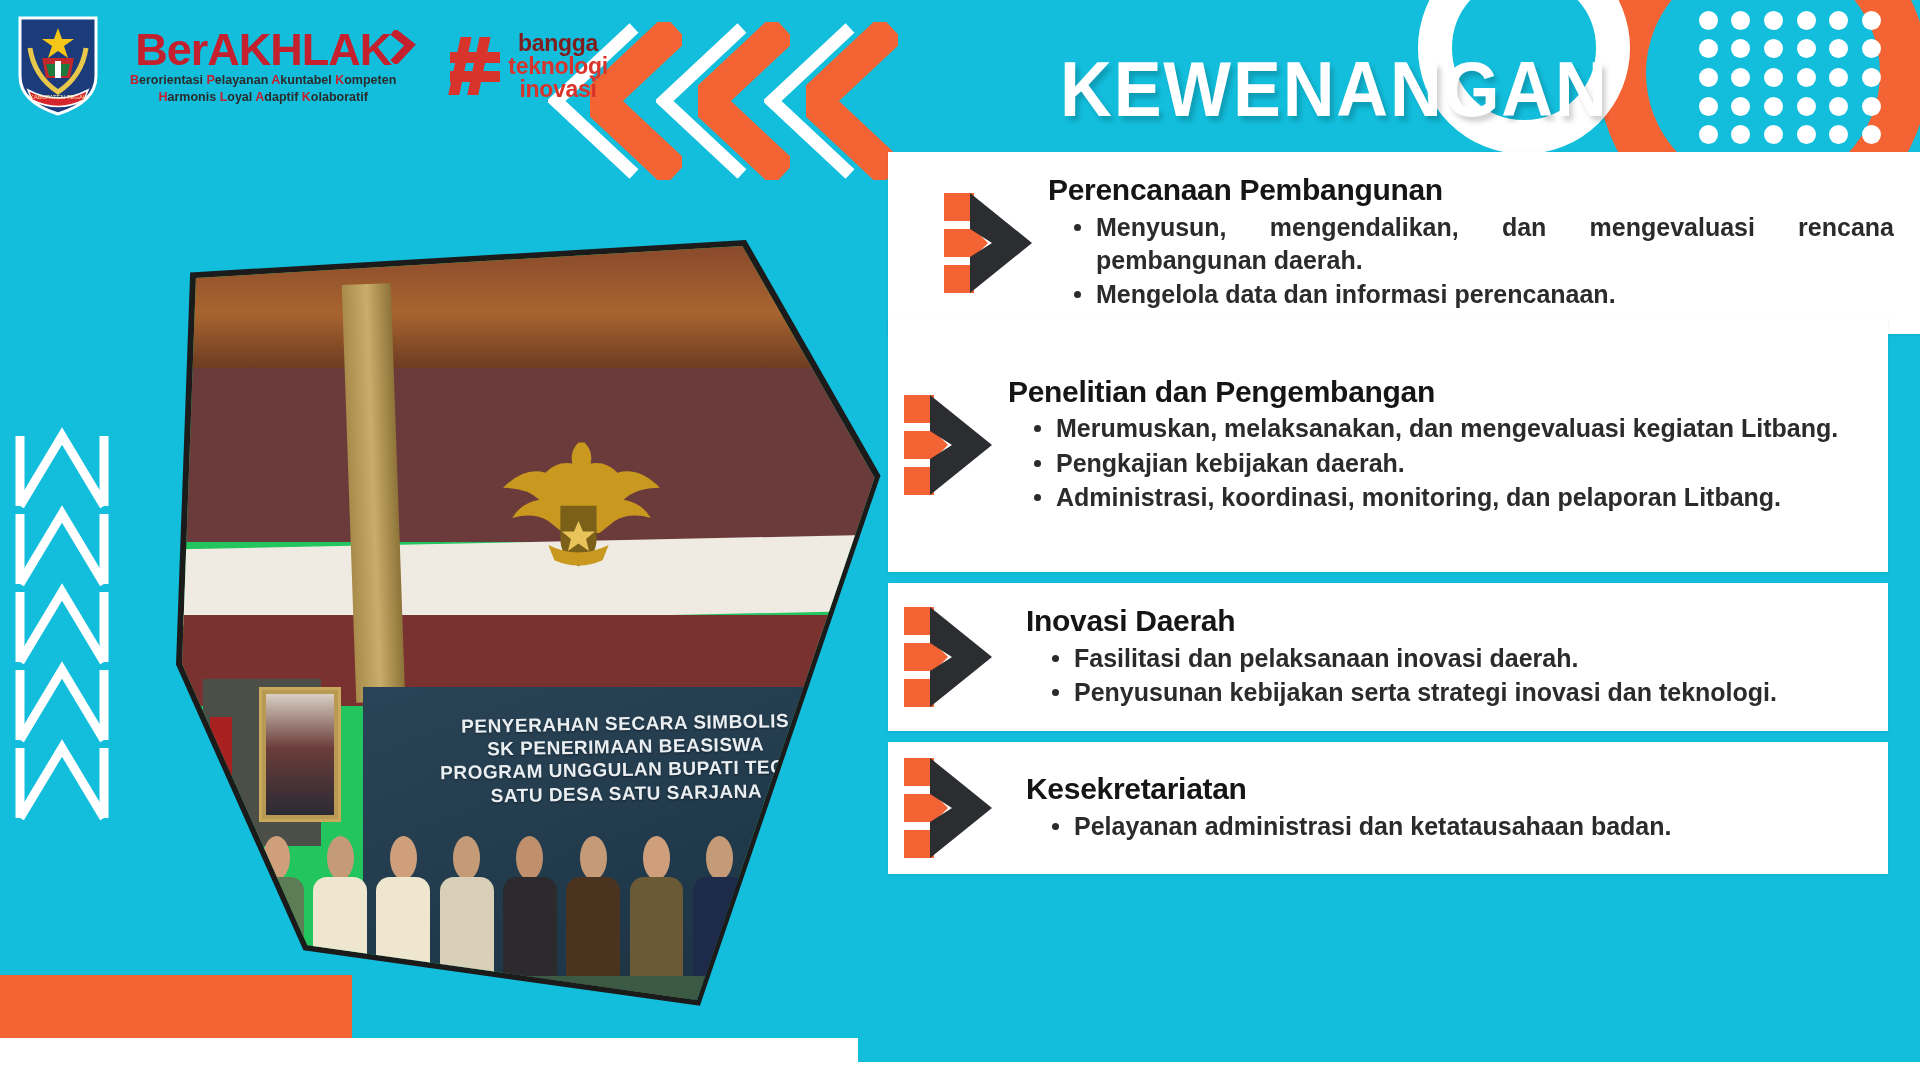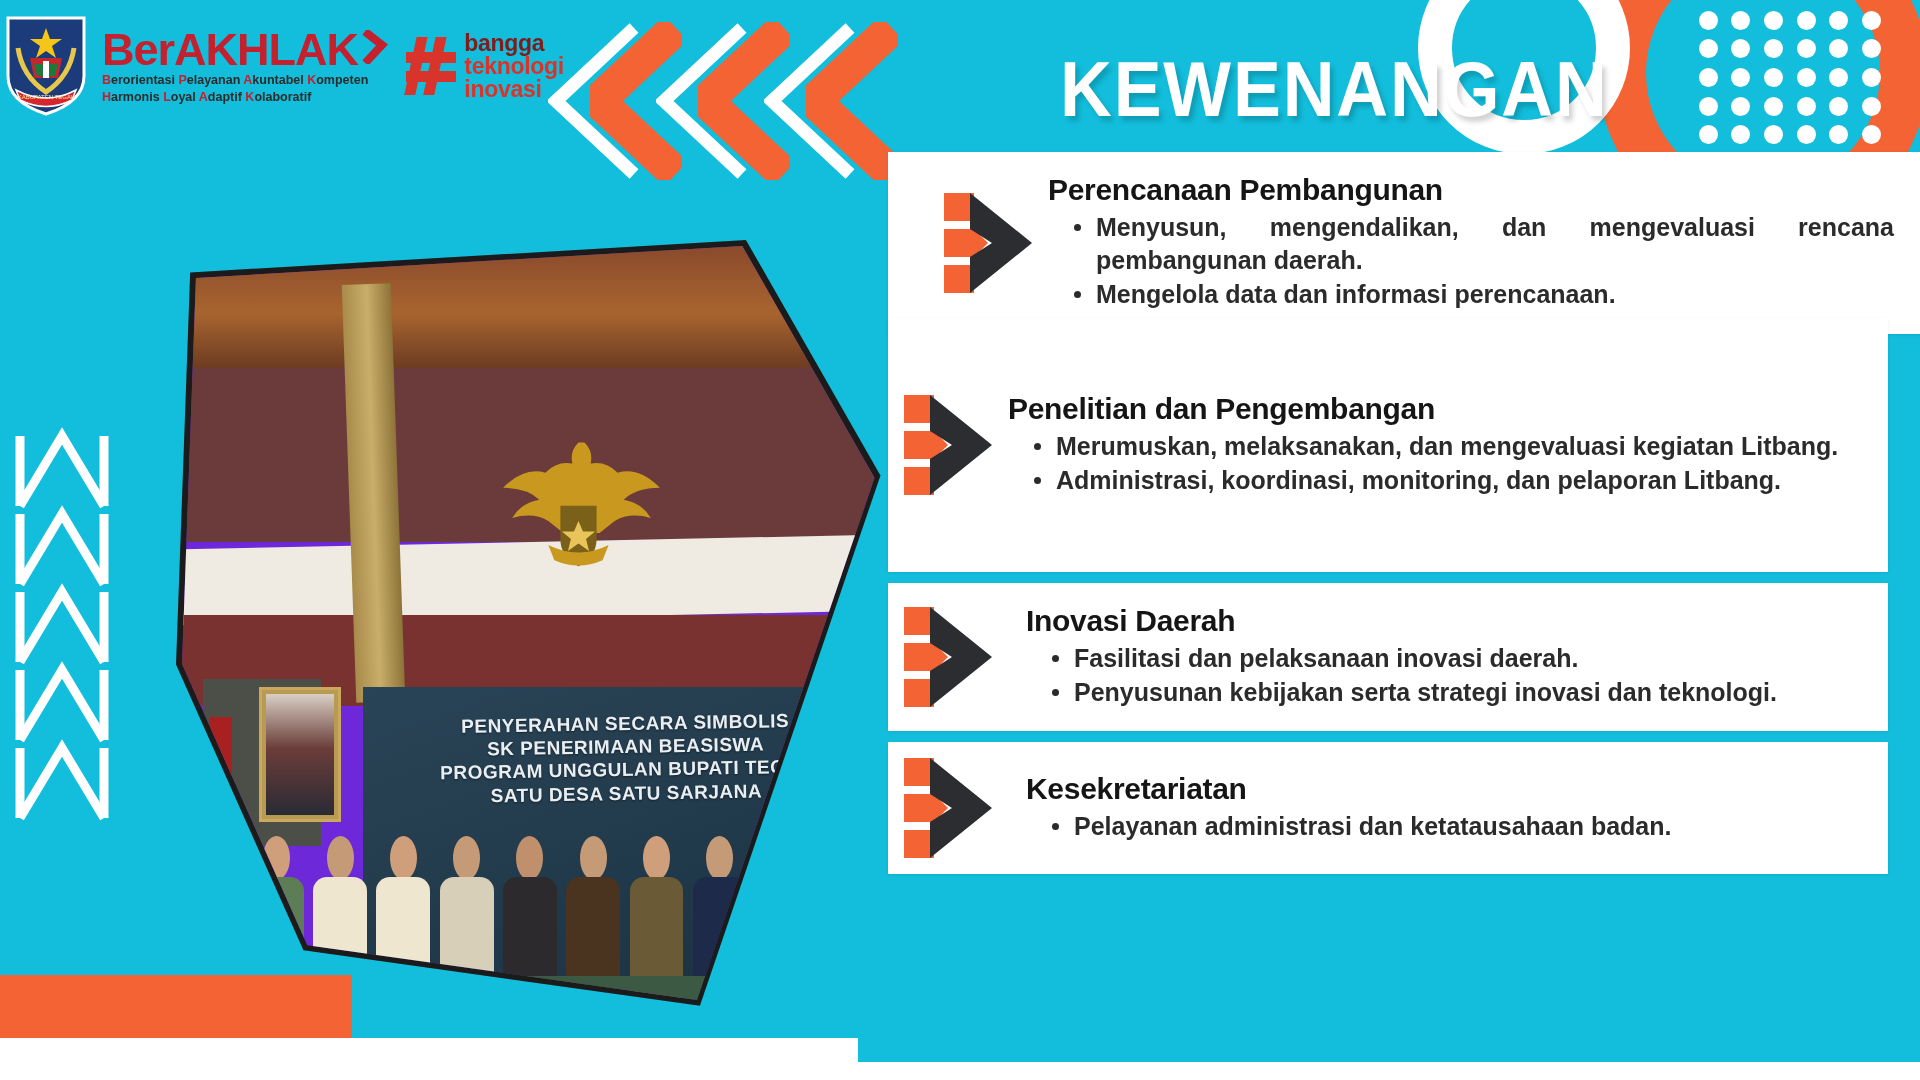--- a/index.html
+++ b/index.html
@@ -42,21 +42,21 @@
   .title{
     position:absolute;left:1060px;top:44px;
     font-size:78px;font-weight:bold;color:#fff;letter-spacing:2px;
     font-family:"Liberation Sans", sans-serif;
     text-shadow:4px 5px 5px rgba(0,0,0,0.18);
     transform:scaleX(0.92);transform-origin:left top;
     white-space:nowrap;
   }
 
   
-  .logo-area{position:absolute;left:4px;top:12px;height:108px;display:flex;align-items:center;gap:10px;}
+  .logo-area{position:absolute;left:16px;top:12px;height:108px;display:flex;align-items:center;gap:26px;text-align:center;}
   .crest{width:84px;height:104px;position:relative;}
   .berakhlak{position:relative;margin-left:4px;}
   .berakhlak .big{
     font-size:45px;font-weight:bold;color:#C4202E;line-height:0.96;letter-spacing:-1px;
     white-space:nowrap;
   }
   .berakhlak .sub{font-size:12.5px;font-weight:bold;color:#2B2B2B;line-height:1.18;margin-top:2px;white-space:nowrap;}
   .berakhlak .sub .r{color:#C4202E;}
   .arrow-mark{position:absolute;right:-22px;top:2px;width:28px;height:34px;}
   .bangga{margin-left:26px;display:flex;align-items:center;gap:6px;}
@@ -67,21 +67,21 @@
   .bt2{color:#D8342C;}
   .bt3{color:#D8342C;}
 
   
   .photo-frame{
     position:absolute;left:176px;top:240px;width:708px;height:772px;
     clip-path: polygon(2.0% 4.2%, 80.5% 0%, 99.5% 30.5%, 74.0% 99.2%, 18.0% 92.0%, 0% 55.0%);
     background:#1b1b1b;
     overflow:hidden;
   }
-  .photo-inner{position:absolute;inset:6px;clip-path: polygon(2.0% 4.2%, 80.5% 0%, 99.5% 30.5%, 74.0% 99.2%, 18.0% 92.0%, 0% 55.0%);overflow:hidden;background:#6d28d9;}
+  .photo-inner{position:absolute;inset:6px;clip-path: polygon(2.0% 4.2%, 80.5% 0%, 99.5% 30.5%, 74.0% 99.2%, 18.0% 92.0%, 0% 55.0%);overflow:hidden;background:#22c55e;}
   .ph{position:absolute;left:0;top:0;width:100%;height:100%;}
   .ph-ceil{position:absolute;left:0;top:0;width:100%;height:16%;background:linear-gradient(180deg,#8a4a2c,#a8642f 55%,#6d3c22);}
   .ph-wall{position:absolute;left:0;top:16%;width:100%;height:23%;background:#6b3b3b;}
   .ph-whitewall{position:absolute;left:0;top:39%;width:100%;height:10%;background:#efeae2;transform:rotate(-1.2deg);}
   .ph-redwall{position:absolute;left:0;top:48.5%;width:100%;height:12%;background:#7a3230;}
   .ph-col{position:absolute;left:24%;top:5%;width:7%;height:55%;background:linear-gradient(90deg,#a88b4a,#c9ad6a 50%,#8d7338);transform:rotate(-2deg);}
   .ph-banner{position:absolute;left:26%;top:58%;width:74%;height:42%;background:linear-gradient(160deg,#2a4457,#20394a 60%,#1a2f3e);}
   .ph-banner .bt{position:absolute;left:6%;top:8%;width:90%;color:#e9eef2;font-weight:bold;font-size:19px;line-height:1.22;letter-spacing:0.5px;text-align:center;text-shadow:0 1px 2px rgba(0,0,0,.5);transform:rotate(-1deg);}
   .ph-garuda{position:absolute;left:44%;top:20%;width:26%;height:26%;}
   .ph-portrait{position:absolute;left:11%;top:58%;width:11%;height:17%;background:#b89a52;border:3px solid #caa85c;}
@@ -391,20 +391,21 @@
           <polygon points="4,6 34,6 34,34 4,34" fill="#F46333"></polygon>
           <polygon points="4,42 34,42 48,56 34,70 4,70" fill="#F46333"></polygon>
           <polygon points="4,78 34,78 34,106 4,106" fill="#F46333"></polygon>
           <polygon points="30,6 92,56 30,106 30,70 52,56 30,42" fill="#2B2D31"></polygon>
         </svg>
       </div>
       <div class="body">
         <h2>Penelitian dan Pengembangan</h2>
         <ul>
           <li><span>Merumuskan, melaksanakan, dan mengevaluasi kegiatan Litbang.</span></li>
+          <li><span>Pengkajian kebijakan daerah.</span></li>
           <li><span>Administrasi, koordinasi, monitoring, dan pelaporan Litbang.</span></li>
         </ul>
       </div>
     </div>
 
     <div class="card" id="card3" style="width:1000px;">
       <div class="icon">
         <svg width="96" height="112" viewBox="0 0 96 112">
           <polygon points="4,6 34,6 34,34 4,34" fill="#F46333"></polygon>
           <polygon points="4,42 34,42 48,56 34,70 4,70" fill="#F46333"></polygon>

